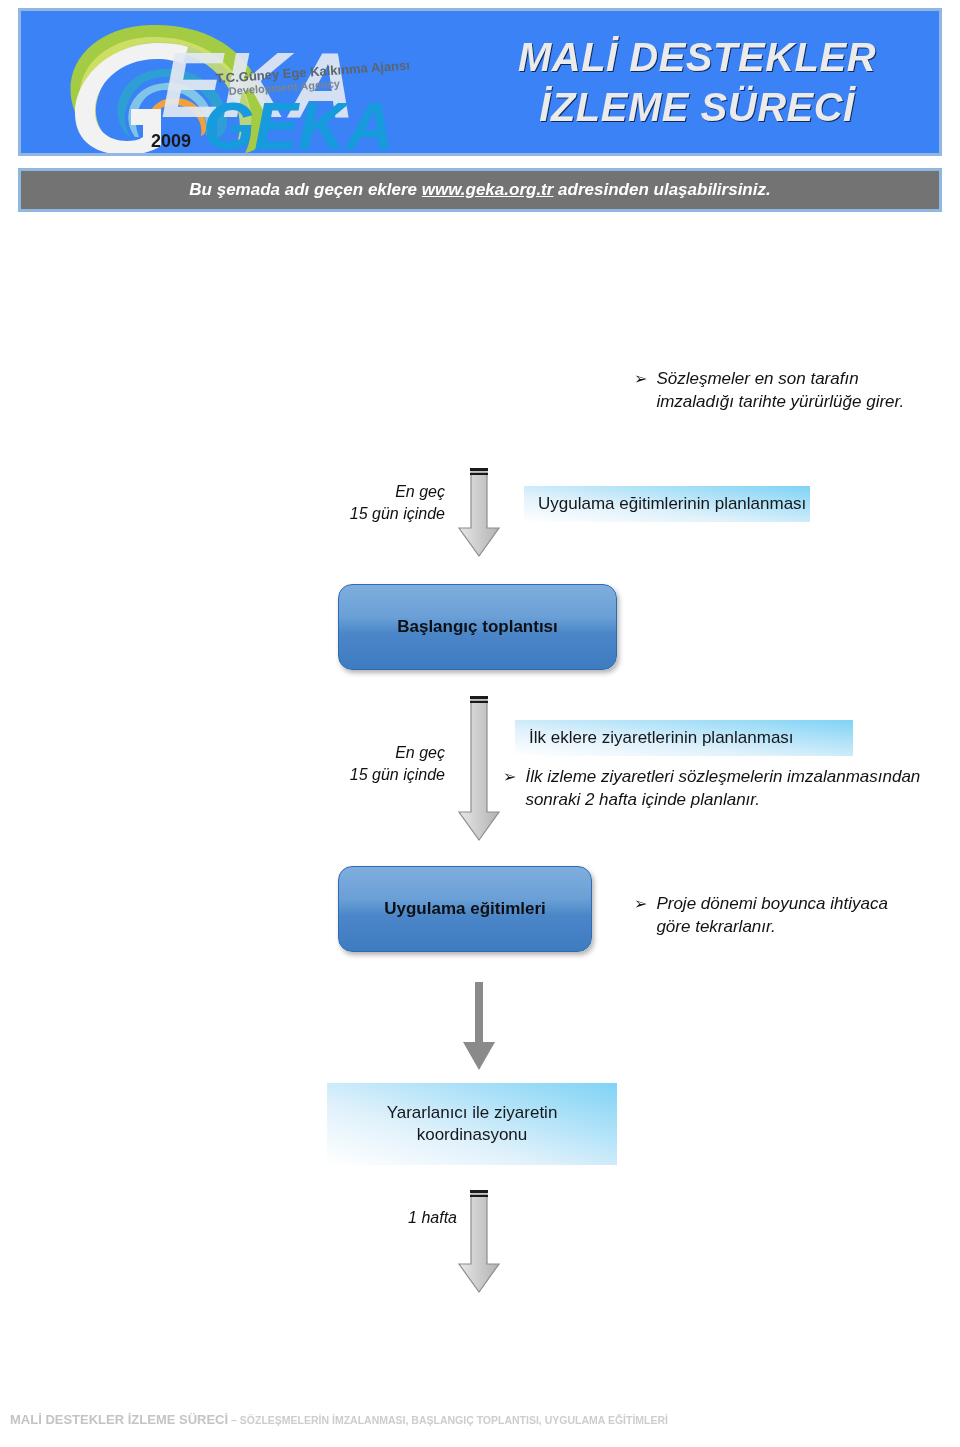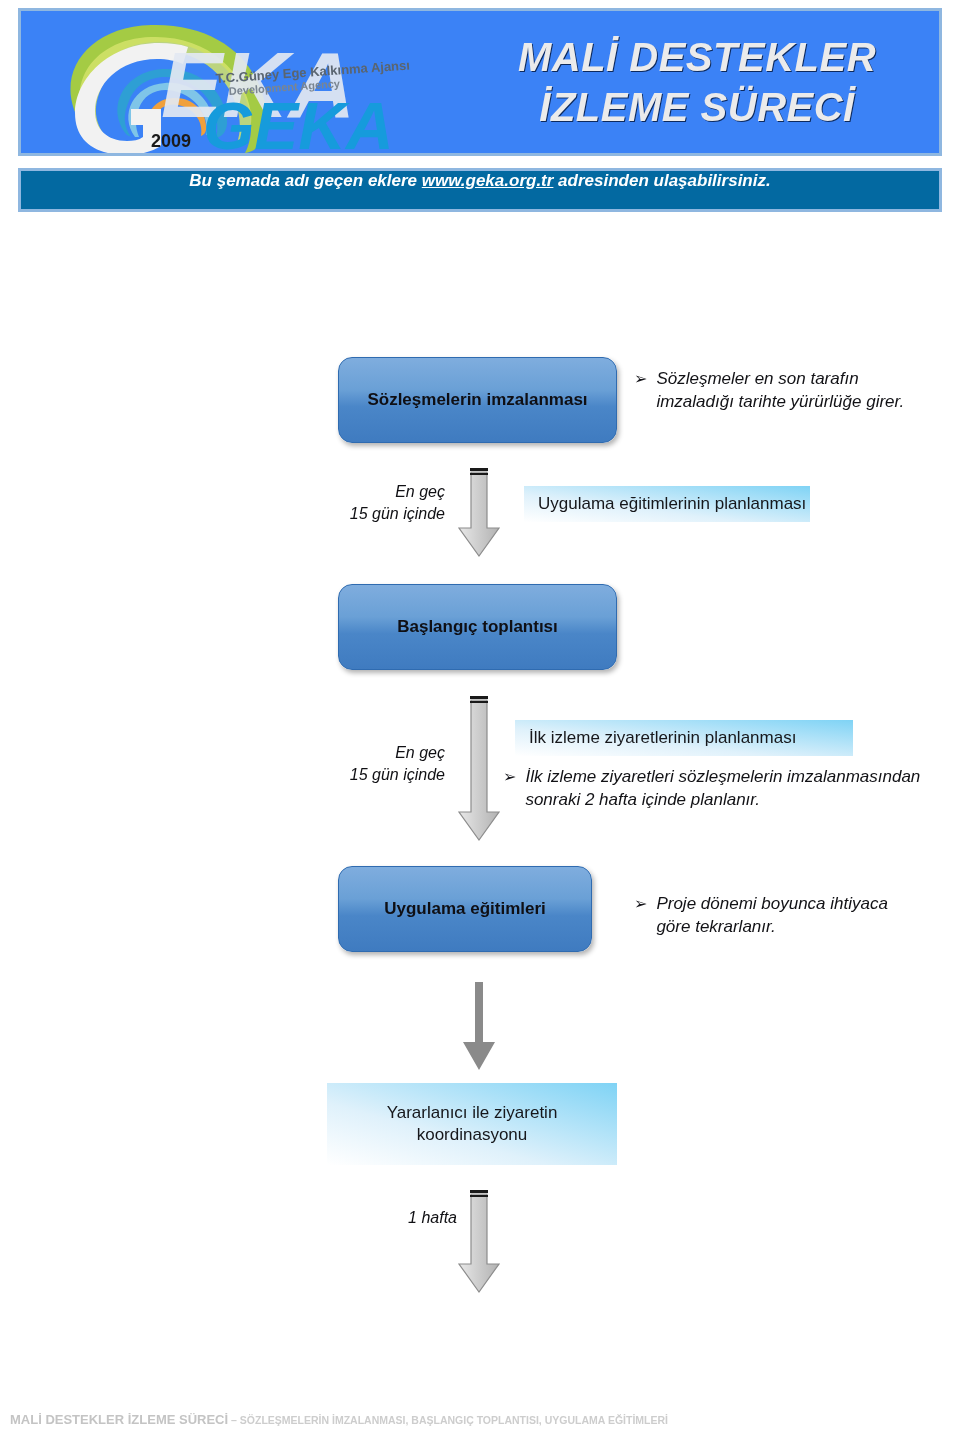--- a/index.html
+++ b/index.html
@@ -54,23 +54,24 @@
     text-shadow: 1px 1px 0 #0d2a5e;
     white-space: nowrap;
   }
 
   .subtitle-band {
     position: absolute;
     left: 18px;
     top: 168px;
     width: 924px;
     height: 44px;
-    background: #0369a1;
+    background: #737373;
     border: 3px solid #8fb7e0;
     display: flex;
+    align-items: center;
     justify-content: center;
   }
   .subtitle-text {
     font-size: 17px;
     font-weight: bold;
     font-style: italic;
     color: #ffffff;
     white-space: nowrap;
   }
   .subtitle-url {
@@ -201,23 +202,20 @@
 </div>
 
 <div class="subtitle-band">
   <div class="subtitle-text">
     <span>Bu şemada adı geçen eklere </span><span class="subtitle-url">www.geka.org.tr</span><span> adresinden ulaşabilirsiniz.</span>
   </div>
 </div>
 
 <div class="flow">
 
-  <div class="proc-box" style="left:338px; top:357px; width:279px; height:86px;">
-    <span class="lbl">Sözleşmelerin imzalanması</span>
-  </div>
 
   <div class="bullet-note" style="left:634px; top:368px; width:300px;">
     <span class="marker">➢</span>
     <span class="txt">Sözleşmeler en son tarafın imzaladığı tarihte yürürlüğe girer.</span>
   </div>
 
   <svg class="arrow" style="left:455px; top:466px;" width="48" height="96" viewBox="0 0 48 96">
     <defs>
       <linearGradient id="agrad1" x1="0" y1="0" x2="1" y2="0">
         <stop offset="0%" stop-color="#e8e8e8"></stop>
@@ -255,21 +253,21 @@
     <rect x="15" y="2" width="18" height="3" fill="#1a1a1a"></rect>
     <rect x="15" y="7" width="18" height="2" fill="#1a1a1a"></rect>
   </svg>
 
   <div class="dur-label" style="left:300px; top:742px; width:145px;">
     <div>En geç</div>
     <div>15 gün içinde</div>
   </div>
 
   <div class="hl-box left-pad" style="left:515px; top:720px; width:338px; height:36px;">
-    <span class="lbl">İlk izleme ziyaretlerinin planlanması</span>
+    <span class="lbl">İlk eklere ziyaretlerinin planlanması</span>
   </div>
 
   <div class="bullet-note" style="left:503px; top:766px; width:430px;">
     <span class="marker">➢</span>
     <span class="txt">İlk izleme ziyaretleri sözleşmelerin imzalanmasından sonraki 2 hafta içinde planlanır.</span>
   </div>
 
   <div class="proc-box" style="left:338px; top:866px; width:254px; height:86px;">
     <span class="lbl">Uygulama eğitimleri</span>
   </div>

